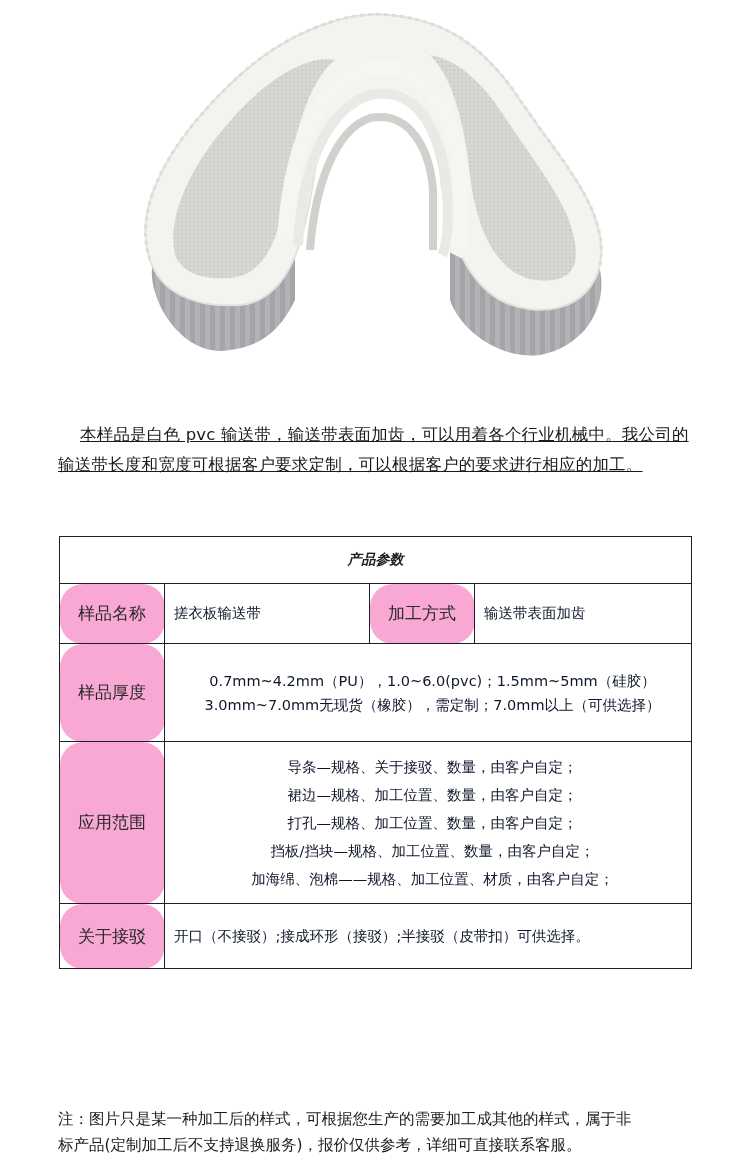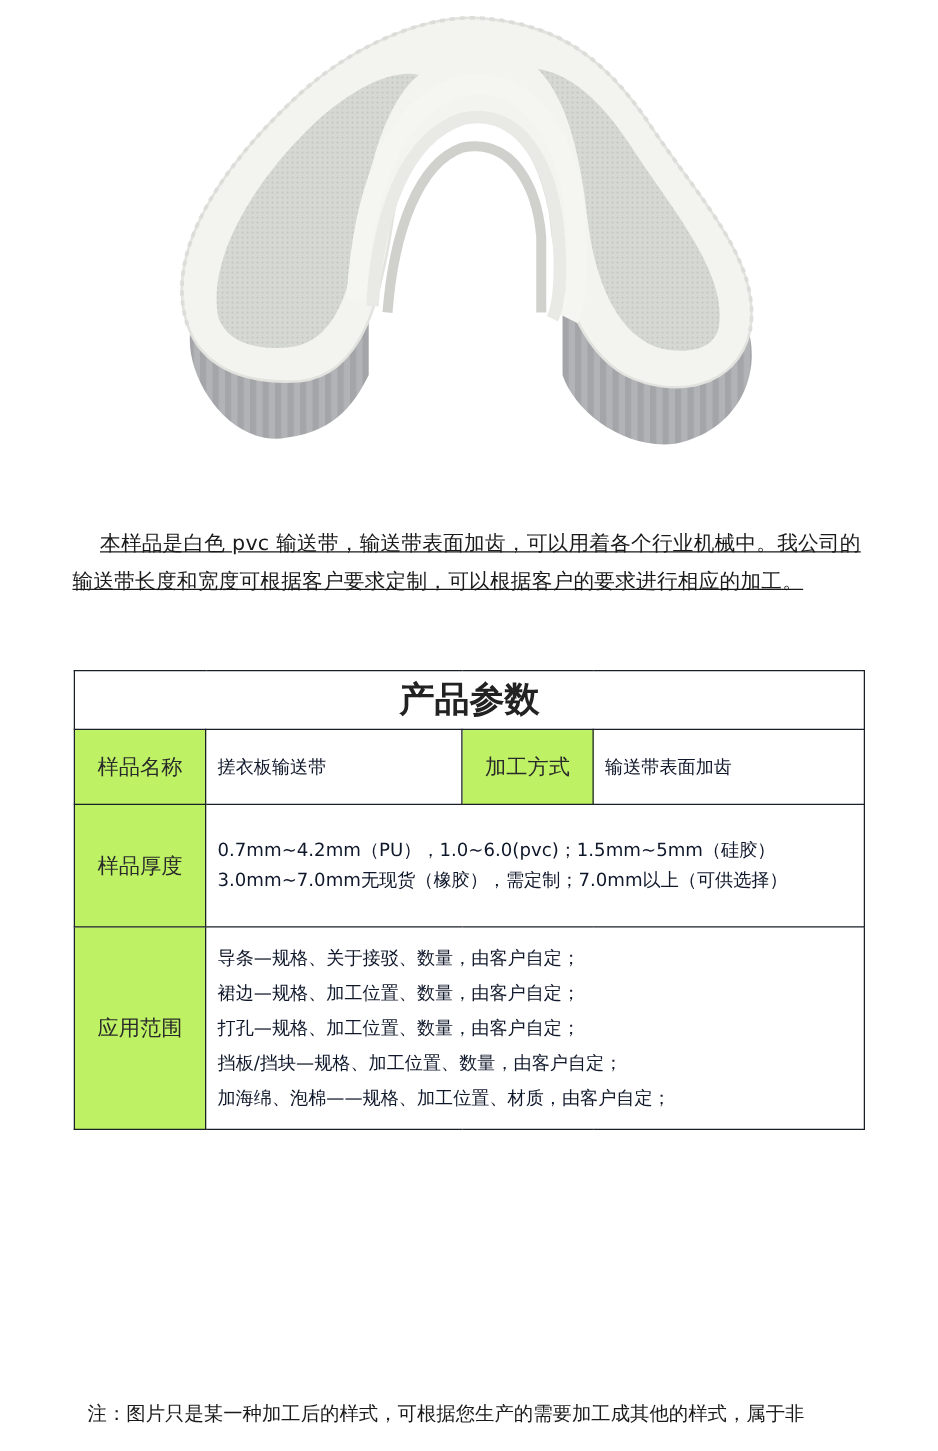--- a/index.html
+++ b/index.html
@@ -3,26 +3,26 @@
 <meta charset="utf-8">
 <style>
   html, body { margin:0; padding:0; background:#ffffff; }
   body { width:750px; height:1161px; position:relative; overflow:hidden;
          font-family:"DejaVu Sans", "Liberation Sans", sans-serif; color:#222; }
   .hero { position:absolute; left:120px; top:0; width:510px; height:380px; }
   .intro { position:absolute; left:58px; top:420px; width:640px; font-size:16.5px; line-height:30px; color:#1a1a1a; letter-spacing:0.2px;text-decoration:underline; }
   .intro p { margin:0; text-indent:22px; }
   table.spec { position:absolute; left:59px; top:536px; width:632px; border-collapse:collapse; table-layout:fixed; }
   table.spec td { border:1.5px solid #1b1f2a; padding:0; vertical-align:middle; }
-  .title-cell { height:46px; text-align:center; font-size:28px; font-weight:bold; color:#222; }
-  .lab { background:#bef264; text-align:center; font-size:17px; color:#2a2a2a; }
+  .title-cell { height:46px; text-align:center; font-size:14px; font-weight:bold; color:#222;font-style:italic; }
+  .lab { background:#f9a8d4; text-align:center; font-size:17px; color:#2a2a2a;border-radius:23px; }
   .val { font-size:14.5px; color:#0f172a; padding-left:9px !important; }
-  .val .line { display:block; line-height:28px; }
+  .val .line { display:block; line-height:28px;text-align:center; }
   .note { position:absolute; left:58px; top:1106px; width:650px; font-size:15.5px; line-height:26px; color:#1a1a1a; }
-  .note p { margin:12px; }
+  .note p { margin:0; }
 </style>
 </head>
 <body>
 
 <div class="hero">
   <svg width="510" height="380" viewBox="0 0 510 380">
     <defs>
       <pattern id="teeth" width="10" height="10" patternUnits="userSpaceOnUse">
         <rect width="10" height="10" fill="#b2b3b6"></rect>
         <rect width="5" height="10" fill="#a4a5a8"></rect>
@@ -81,18 +81,23 @@
   <tr style="height:162px">
     <td class="lab">应用范围</td>
     <td class="val" colspan="3">
       <span class="line">导条—规格、关于接驳、数量，由客户自定；</span>
       <span class="line">裙边—规格、加工位置、数量，由客户自定；</span>
       <span class="line">打孔—规格、加工位置、数量，由客户自定；</span>
       <span class="line">挡板/挡块—规格、加工位置、数量，由客户自定；</span>
       <span class="line">加海绵、泡棉——规格、加工位置、材质，由客户自定；</span>
     </td>
   </tr>
+  <tr style="height:65px">
+    <td class="lab">关于接驳</td>
+    <td class="val" colspan="3">开口（不接驳）;接成环形（接驳）;半接驳（皮带扣）可供选择。</td>
+  </tr>
 </tbody>
   </table>
 
 <div class="note">
   <p>注：图片只是某一种加工后的样式，可根据您生产的需要加工成其他的样式，属于非</p>
+  <p>标产品(定制加工后不支持退换服务)，报价仅供参考，详细可直接联系客服。</p>
 </div>
 
 </body></html>

